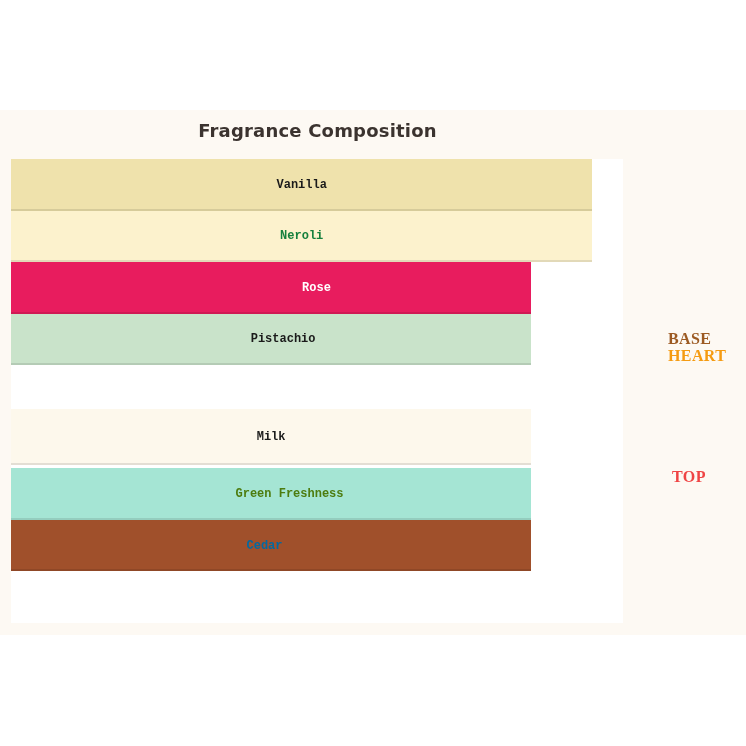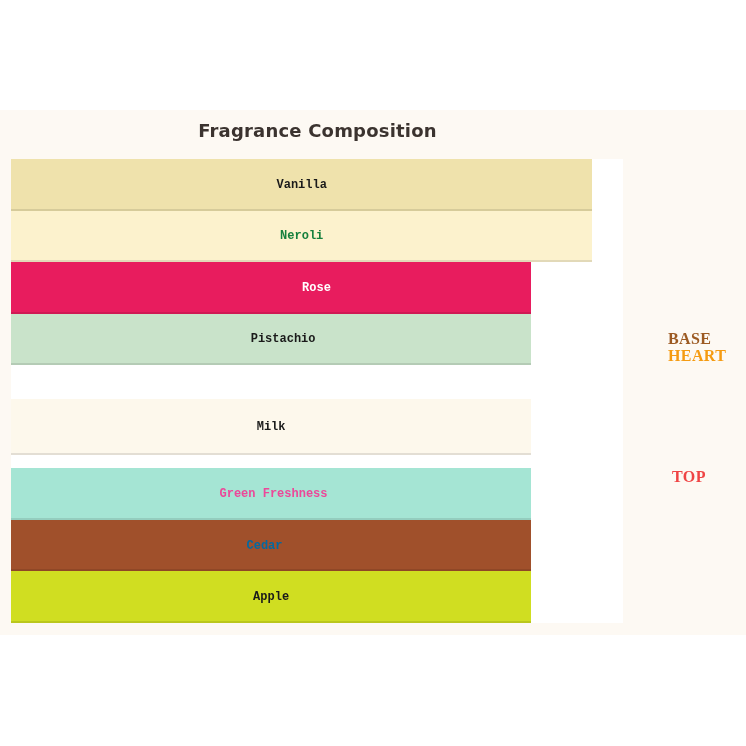--- a/index.html
+++ b/index.html
@@ -100,35 +100,31 @@
         <div class="bar-label" style="left: 0px; width: 581.4px; color: #15803d;">Neroli</div>
       </div>
       <div class="bar-row" style="top: 103.111px; height: 51.5556px;">
         <div class="bar" style="width: 520.2px; background: rgb(232, 28, 94); border-bottom: 2px solid rgba(0, 0, 0, 0.1);"></div>
         <div class="bar-label" style="left: 0px; width: 611px; color: rgb(255, 255, 255);">Rose</div>
       </div>
       <div class="bar-row" style="top: 154.667px; height: 51.5556px;">
         <div class="bar" style="width: 520.2px; background: rgb(201, 227, 202); border-bottom: 2px solid rgba(0, 0, 0, 0.1);"></div>
         <div class="bar-label" style="left: 0px; width: 520.2px; color: rgb(26, 26, 26); padding-left: 12px;">Pistachio</div>
       </div>
-      <div class="bar-row" style="top: 240px; height: 56px;">
+      <div class="bar-row" style="top: 250px; height: 56px;">
         <div class="bar" style="width: 520.2px; background: rgb(253, 248, 236); border-bottom: 2px solid rgba(0, 0, 0, 0.1);"></div>
         <div class="bar-label" style="left: 0px; width: 520.2px; color: rgb(26, 26, 26);">Milk</div>
       </div>
       <div class="bar-row" style="top: 309.333px; height: 51.5556px;">
         <div class="bar" style="width: 520.2px; background: rgb(165, 229, 212); border-bottom: 2px solid rgba(0, 0, 0, 0.1);"></div>
-        <div class="bar-label" style="left: 0px; width: 525px; color: #ec4899;">Green Freshness</div>
+        <div class="bar-label" style="left: 16px; width: 525px; color: #4d7c0f;">Green Freshness</div>
       </div>
       <div class="bar-row" style="top: 360.889px; height: 51.5556px;">
         <div class="bar" style="width: 520.2px; background: rgb(160, 80, 43); border-bottom: 2px solid rgba(0, 0, 0, 0.1);"></div>
         <div class="bar-label" style="left: 0px; width: 507px; color: #0369a1;">Cedar</div>
-      </div>
-      <div class="bar-row" style="top: 412.444px; height: 51.5556px;">
-        <div class="bar" style="width: 520.2px; background: rgb(208, 222, 33); border-bottom: 2px solid rgba(0, 0, 0, 0.1);"></div>
-        <div class="bar-label" style="left: 0px; width: 520.2px; color: rgb(26, 26, 26);">Apple</div>
       </div>
     </div>
 
   <div class="stage-label" id="stage-base" style="left: 668px; top: 220px; color: rgb(156, 90, 34);">BASE</div>
 
   <div class="stage-label" id="stage-heart" style="left: 668px; top: 237px; color: rgb(245, 155, 17);">HEART</div>
 
   <div class="stage-label" id="stage-top" style="left: 672px; top: 358px; color: #ef4444;">TOP</div>
 
 </div>

